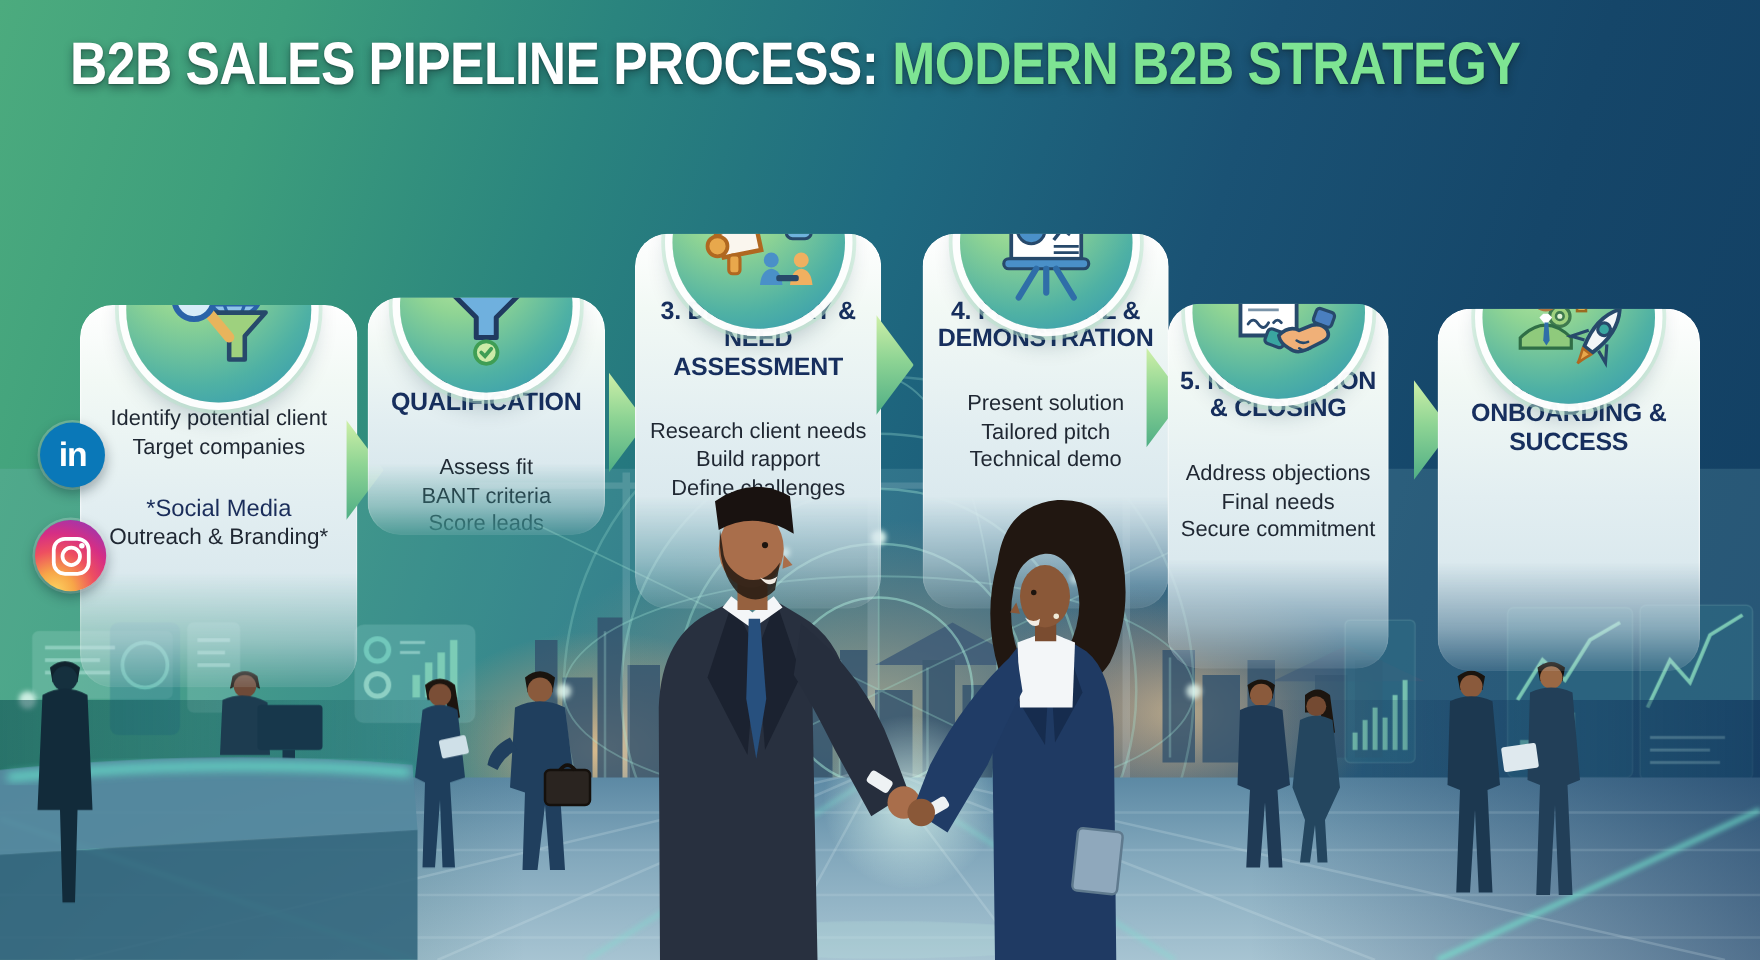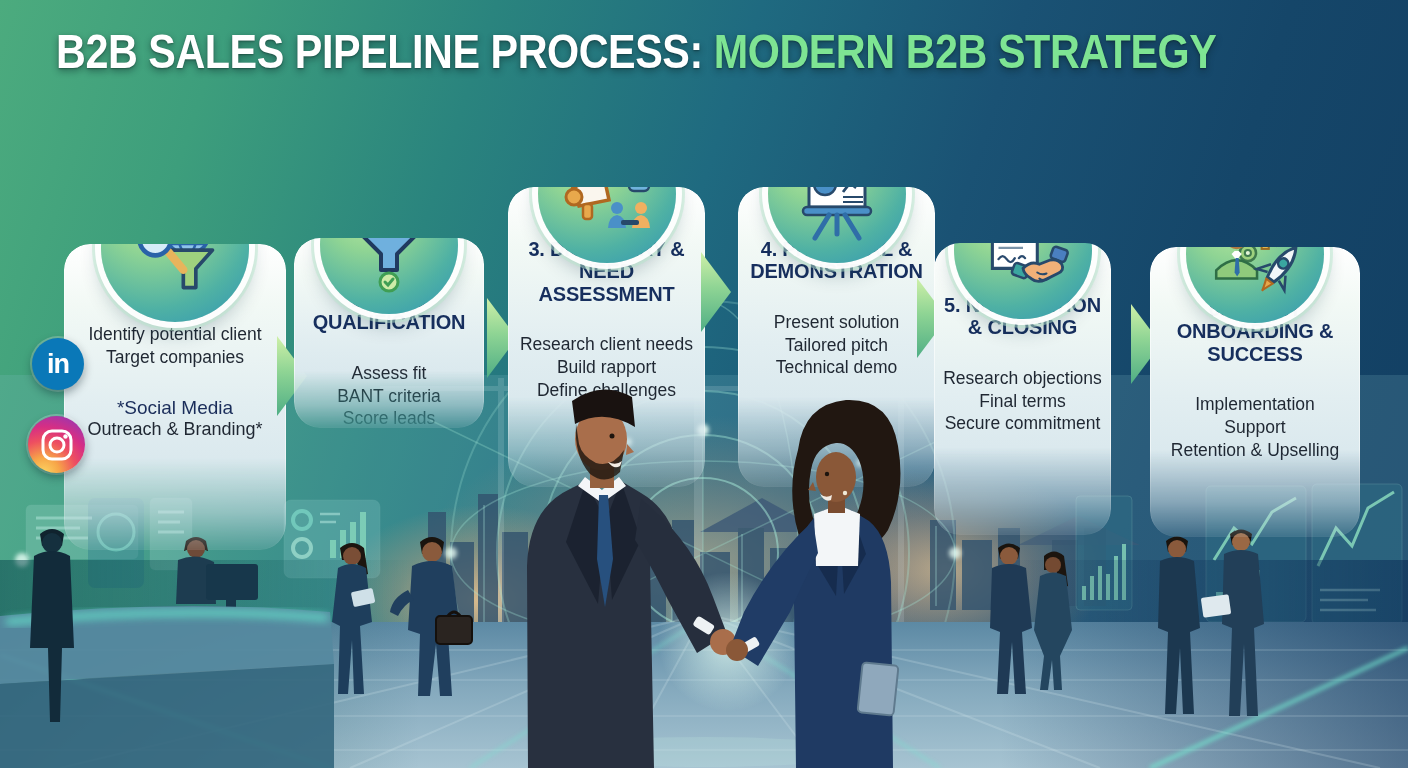--- a/index.html
+++ b/index.html
@@ -368,22 +368,22 @@
           <path d="M24 28 h32 M24 34 h32 M24 40 h32 M24 46 h24" stroke="#7a93a8" stroke-width="2.2"></path>
           <path d="M24 57 q4 -6 8 0 q4 6 8 -1 M44 56 q3 -4 6 0" fill="none" stroke="#2a4a6e" stroke-width="2.2" stroke-linecap="round"></path>
           <rect x="38" y="62" width="15" height="12" rx="3" fill="#3aa6a0" stroke="#27496b" stroke-width="2.5" transform="rotate(20 45 68)"></rect>
           <rect x="76" y="46" width="15" height="12" rx="3" fill="#4a7fc0" stroke="#27496b" stroke-width="2.5" transform="rotate(20 83 52)"></rect>
           <path d="M48 66 q8 -8 16 -4 l10 -4 q8 -2 12 4 q3 6 -4 9 l-12 6 q-8 4 -14 -1 q-7 -4 -8 -10 z" fill="#f0b078" stroke="#27496b" stroke-width="2.8" stroke-linejoin="round"></path>
           <path d="M62 70 q4 3 9 1 M64 76 q4 3 9 0" fill="none" stroke="#27496b" stroke-width="2" stroke-linecap="round"></path>
         </svg>
       </div>
       <div class="ttl">5. NEGOTIATION &amp; CLOSING</div>
       <div class="body">
-        <div>Research objections</div>
-        <div>Final terms</div>
+        <div>Address objections</div>
+        <div>Final needs</div>
         <div>Secure commitment</div>
       </div>
     </div>
     <div class="chev g5"></div>
 
     <div class="card c6">
       <div class="icon-circle">
         <svg width="98" height="98" viewBox="0 0 96 96">
           <g transform="translate(58 24)">
             <g fill="#ecc258" stroke="#9a6a20" stroke-width="2">
@@ -410,25 +410,20 @@
           <path d="M29 52 h3 l1 14 l-2.5 4 l-2.5 -4 z" fill="#2f6ea8"></path>
           <g transform="rotate(38 72 62)">
             <path d="M72 36 Q83 52 76 76 L68 76 Q61 52 72 36 Z" fill="#f2f6f8" stroke="#27496b" stroke-width="3"></path>
             <circle cx="72" cy="56" r="5" fill="#3aa6a0" stroke="#27496b" stroke-width="2.5"></circle>
             <path d="M63 64 l-8 12 l10 -4 M81 64 l8 12 l-10 -4" fill="#7cc98e" stroke="#27496b" stroke-width="2.5"></path>
             <path d="M68 78 q4 10 4 12 q0 -2 4 -12 z" fill="#e8a84c" stroke="#b06820" stroke-width="2"></path>
           </g>
         </svg>
       </div>
       <div class="ttl">6. CLIENT ONBOARDING &amp; SUCCESS</div>
-      <div class="body">
-        <div>Implementation</div>
-        <div>Support</div>
-        <div>Retention &amp; Upselling</div>
-      </div>
     </div>
   </div>
 
   <svg class="scene-front" width="1408" height="768" viewBox="0 0 1408 768">
     <defs>
       <radialGradient id="handGlow" cx="50%" cy="50%" r="50%">
         <stop offset="0%" stop-color="#dff8ef" stop-opacity=".8"></stop>
         <stop offset="100%" stop-color="#dff8ef" stop-opacity="0"></stop>
       </radialGradient>
     </defs>

